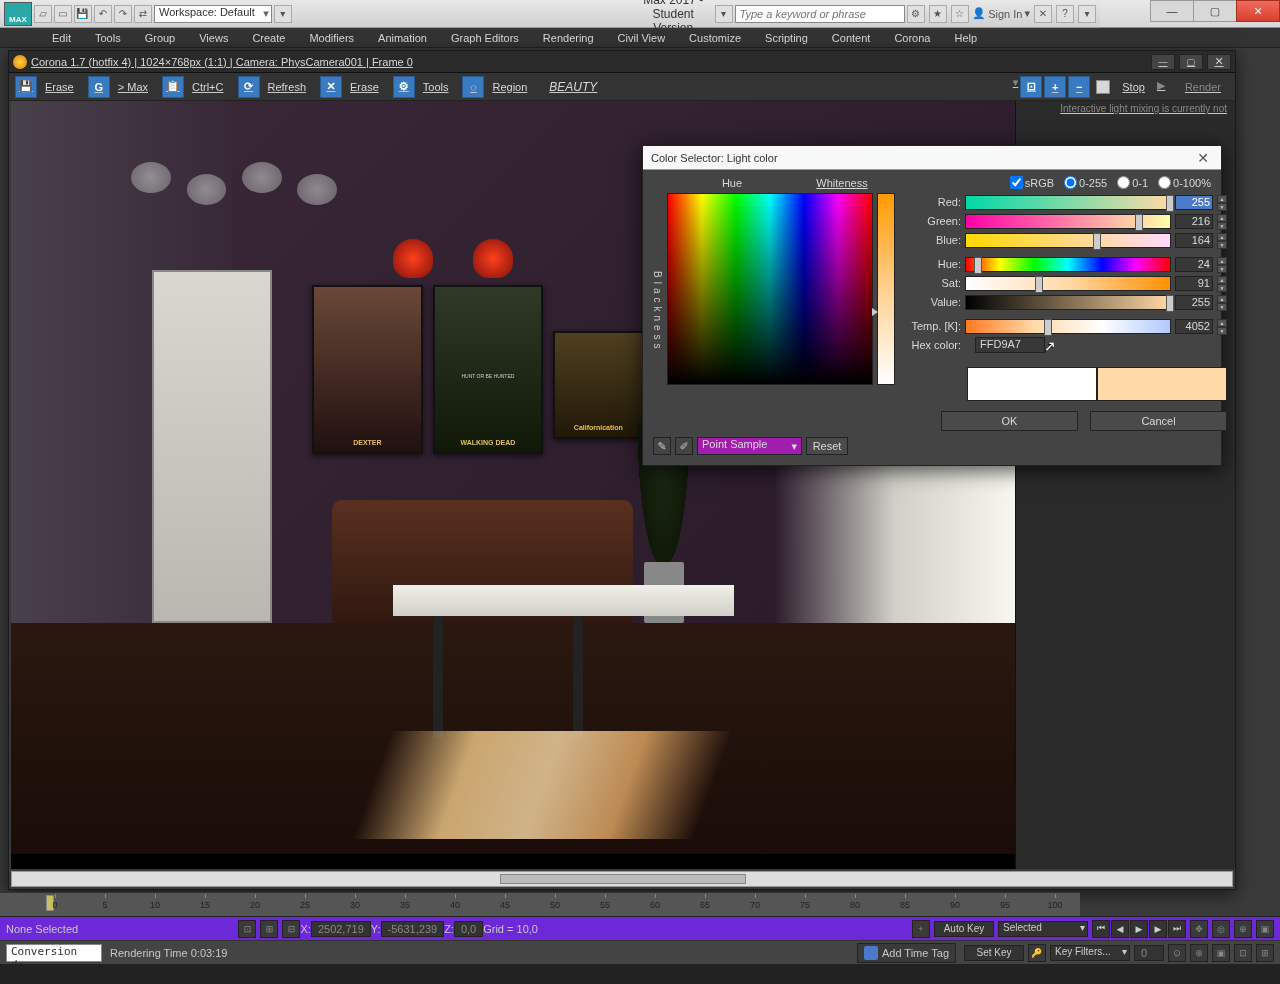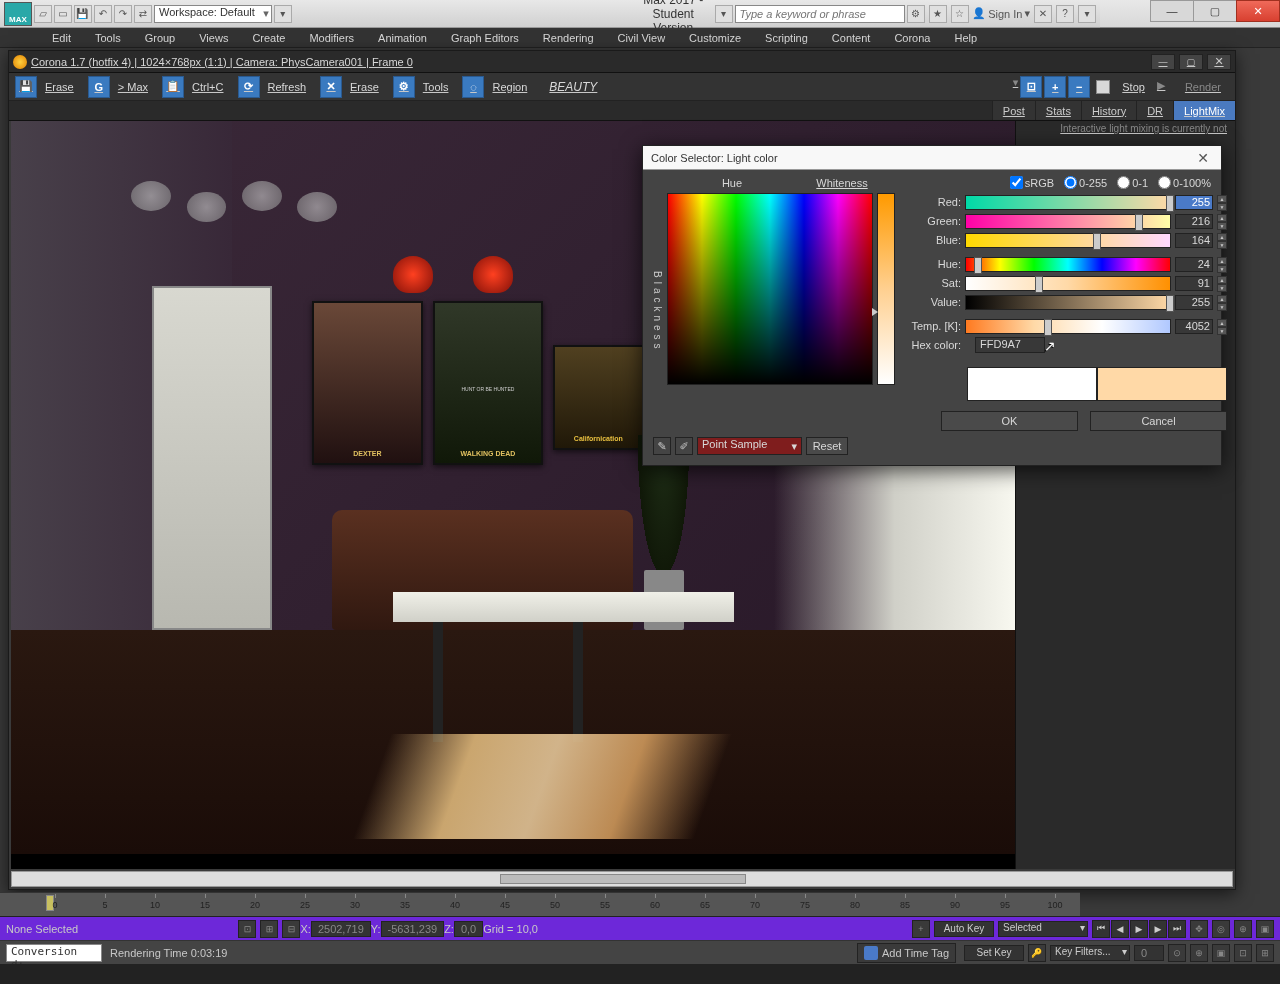--- a/index.html
+++ b/index.html
@@ -115,21 +115,21 @@
 .cd-spinbtn span{flex:1; background:#555; border:1px solid #333; font-size:5px; display:flex;align-items:center;justify-content:center;}
 .cd-thumb { position:absolute; top:-1px; width:8px; height:17px; background:#ccc; border:1px solid #555;}
 .cd-hex-row { display:flex; align-items:center; gap:14px; margin-top:2px;}
 .cd-hex-input { width:70px; height:16px; background:#383838; border:1px solid #222; padding:0 4px; color:#d8d8d8;}
 .cd-swatches { display:flex; margin-top:14px; margin-left:66px; gap:0;}
 .cd-swatch { width:130px; height:34px; border:1px solid #222;}
 .cd-footer { display:flex; gap:12px; margin-top:10px; margin-left:40px;}
 .cd-btn { flex:1; height:20px; background:#4a4a4a; border:1px solid #222; color:#d8d8d8; display:flex;align-items:center;justify-content:center;}
 .cd-bottom-tools { display:flex; align-items:center; gap:4px; margin-top:6px;}
 .cd-eyedrop { width:18px; height:18px; background:#444; border:1px solid #222; display:flex;align-items:center;justify-content:center;}
-.cd-sample-sel { flex:1; max-width:105px; height:18px; background:#7f1d1d; border:1px solid #222; padding:0 4px; color:#d8d8d8; position:relative;}
+.cd-sample-sel { flex:1; max-width:105px; height:18px; background:#a21caf; border:1px solid #222; padding:0 4px; color:#d8d8d8; position:relative;}
 .cd-sample-sel::after{content:"▾"; position:absolute; right:4px; top:2px;}
 .cd-reset { width:42px; height:18px; background:#4a4a4a; border:1px solid #222; color:#d8d8d8; display:flex;align-items:center;justify-content:center;}
 
 .s-red{background:linear-gradient(to right,#00d9a7,#ffd9a7);} 
 .s-green{background:linear-gradient(to right,#ff00a7,#ffffa7);}
 .s-blue{background:linear-gradient(to right,#ffd900,#ffd9ff);}
 .s-hue{background:linear-gradient(to right,#f00,#ff0,#0f0,#0ff,#00f,#f0f,#f00);}
 .s-sat{background:linear-gradient(to right,#fff,#ffd9a7,#ff9000);}
 .s-val{background:linear-gradient(to right,#000,#ffd9a7);}
 .s-temp{background:linear-gradient(to right,#ff7a20,#ffd9a7,#fff,#b0c8ff);}
@@ -255,27 +255,20 @@
       <div class="ct-icon">⊡</div>
       <div class="ct-icon">+</div>
       <div class="ct-icon">−</div>
     </div>
     <div class="ct-stop-group">
       <div class="ct-square"></div>
       <div class="ct-label">Stop</div>
       <span class="ct-play">▶</span>
       <div class="ct-render">Render</div>
     </div>
-  </div>
-  <div class="corona-tabs">
-    <div class="ct-tab">Post</div>
-    <div class="ct-tab">Stats</div>
-    <div class="ct-tab">History</div>
-    <div class="ct-tab">DR</div>
-    <div class="ct-tab selected">LightMix</div>
   </div>
   <div class="render-area">
     <div class="viewport">
       <div class="room">
         <div class="ceiling"></div>
         <div class="wall"></div>
         <div class="wall-left"></div>
         <div class="window-r"></div>
         <div class="ceil-lights">
             <div class="bulb b1"></div>

